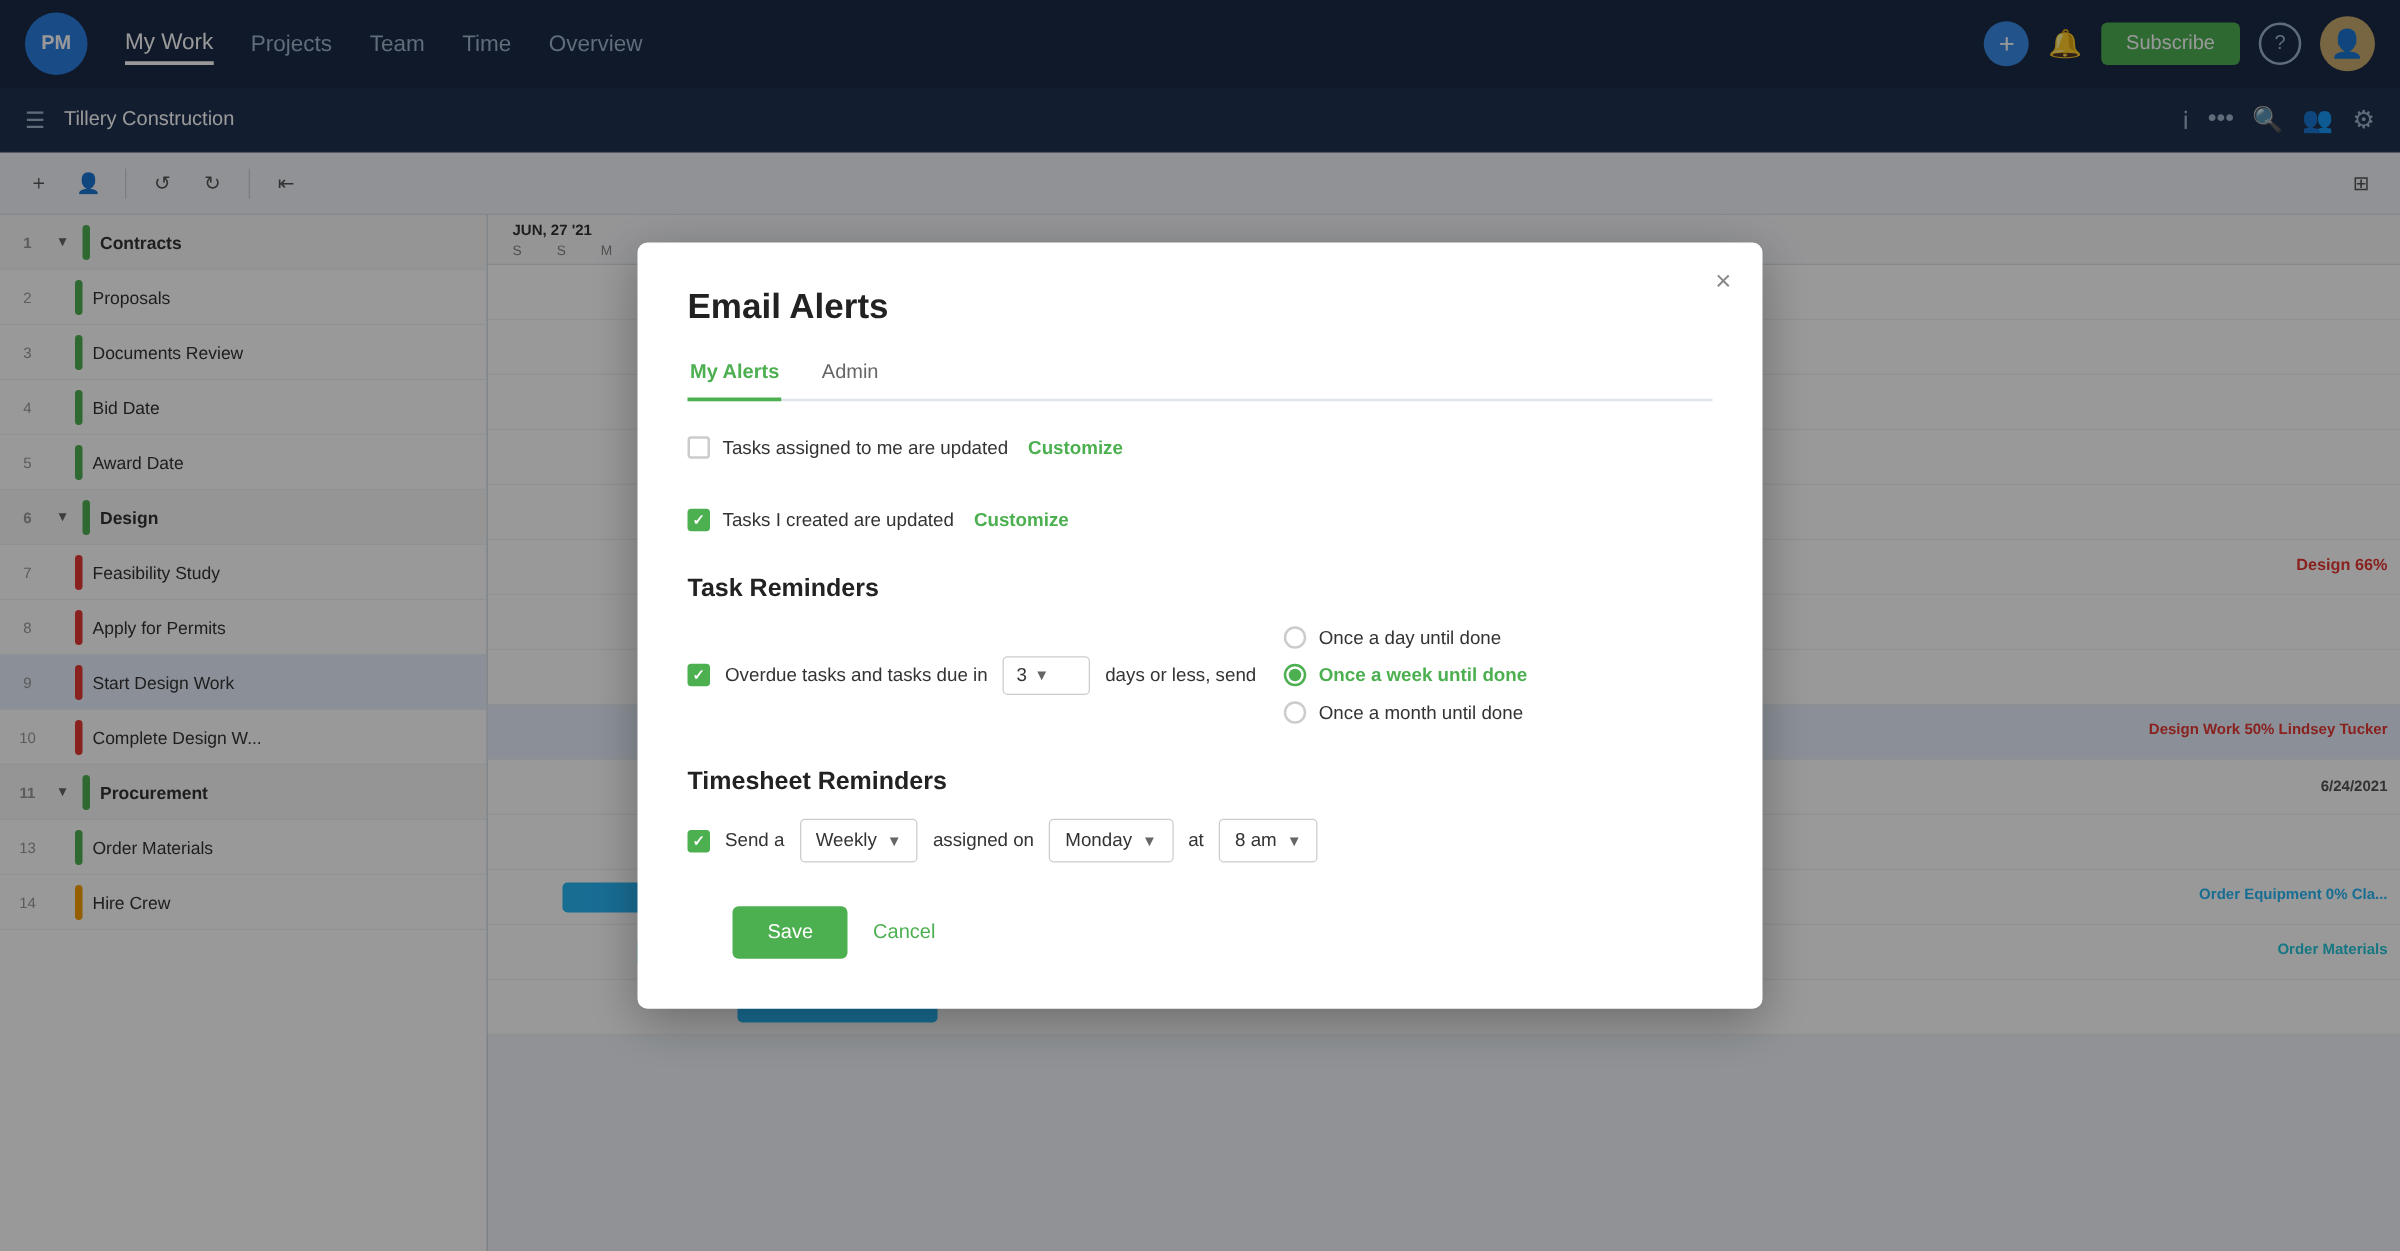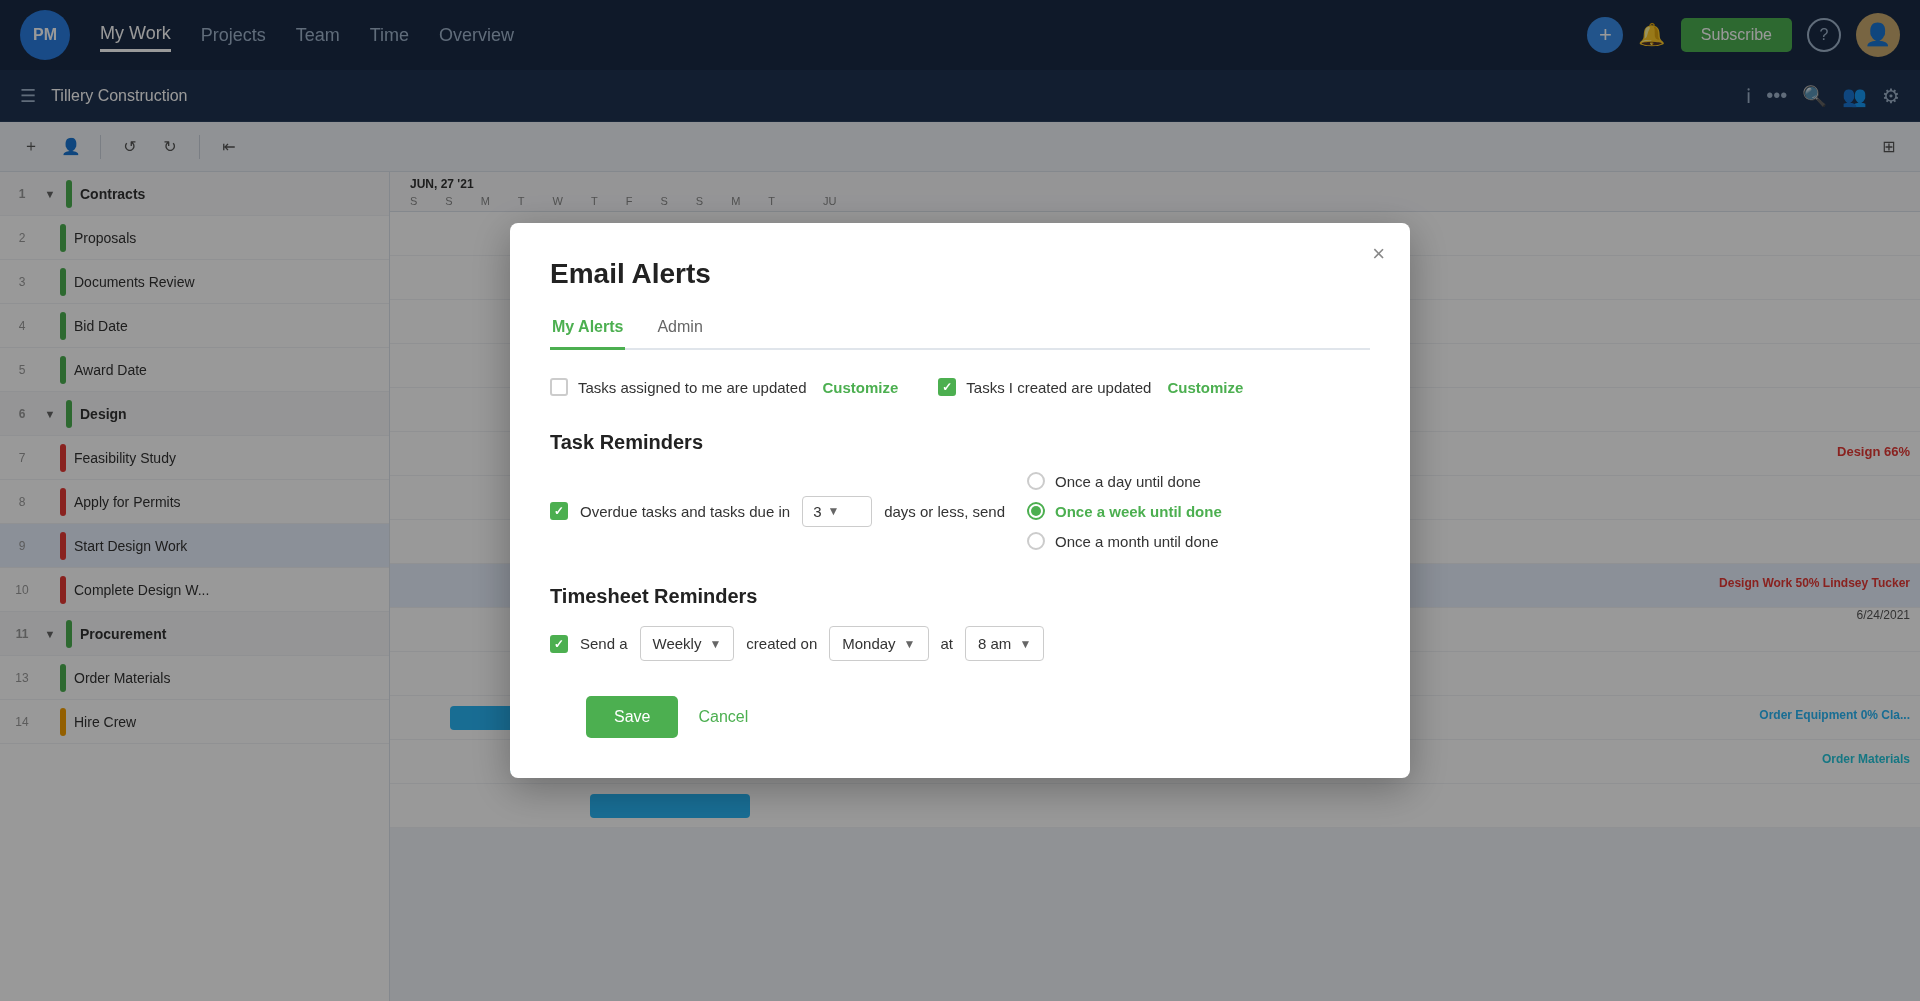--- a/index.html
+++ b/index.html
@@ -244,20 +244,21 @@
       font-weight: 400;
       color: #888;
       margin-left: 8px;
     }
 
     
     .alerts-grid {
       display: flex;
       gap: 40px;
       margin-bottom: 35px;
+      flex-direction: column;
     }
     .alert-item {
       display: flex;
       align-items: center;
       gap: 10px;
       font-size: 15px;
       color: #333;
     }
     .customize-link {
       color: #4caf50;
@@ -567,21 +568,21 @@
 
         <span style="position:absolute;right:10px;top:12px;font-size:13px;color:#e53935;font-weight:600;">Design  66%</span>
       </div>
       <div class="gantt-row"></div>
       <div class="gantt-row"></div>
 
       <div class="gantt-row" style="background:#e8f0fe;">
         <span style="position:absolute;right:10px;top:12px;font-size:12px;color:#e53935;font-weight:600;">Design Work  50%  Lindsey Tucker</span>
       </div>
       <div class="gantt-row">
-        <span style="position:absolute;right:10px;top:0;font-size:12px;color:#555;">6/24/2021</span>
+        <span style="position:absolute;right:10px;top:14px;font-size:12px;color:#555;font-weight:bold;">6/24/2021</span>
       </div>
       <div class="gantt-row"></div>
       <div class="gantt-row">
         <div class="gantt-bar gantt-bar-blue" style="left:60px;width:200px;"></div>
         <span style="position:absolute;right:10px;top:12px;font-size:12px;color:#29b6f6;font-weight:600;">Order Equipment  0%  Cla...</span>
       </div>
       <div class="gantt-row">
         <div class="gantt-bar gantt-bar-teal" style="left:120px;width:180px;"></div>
         <span style="position:absolute;right:10px;top:12px;font-size:12px;color:#26c6da;font-weight:600;">Order Materials</span>
       </div>
@@ -650,21 +651,21 @@
 
     <div class="timesheet-section">
       <div class="section-title">Timesheet Reminders</div>
       <div class="timesheet-row">
         <div class="cb checked"></div>
         <span>Send a</span>
         <div class="select-wide">
           <span>Weekly</span>
           <span class="select-arrow">▼</span>
         </div>
-        <span>created on</span>
+        <span>assigned on</span>
         <div class="select-wide">
           <span>Monday</span>
           <span class="select-arrow">▼</span>
         </div>
         <span>at</span>
         <div class="select-wide">
           <span>8 am</span>
           <span class="select-arrow">▼</span>
         </div>
       </div>

